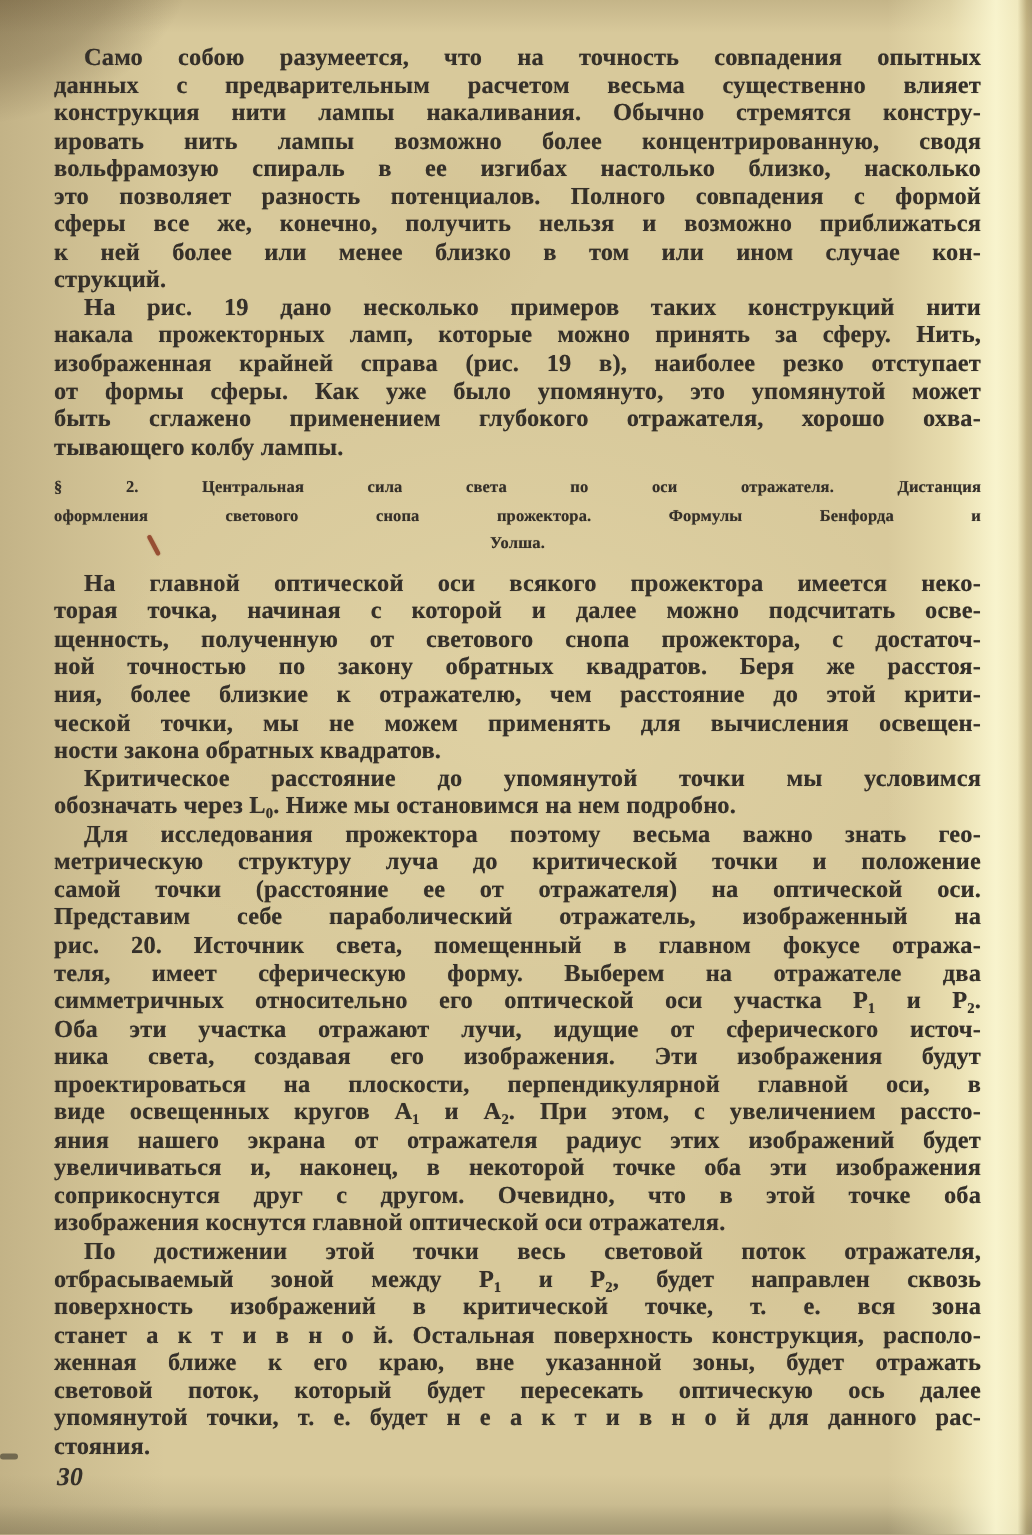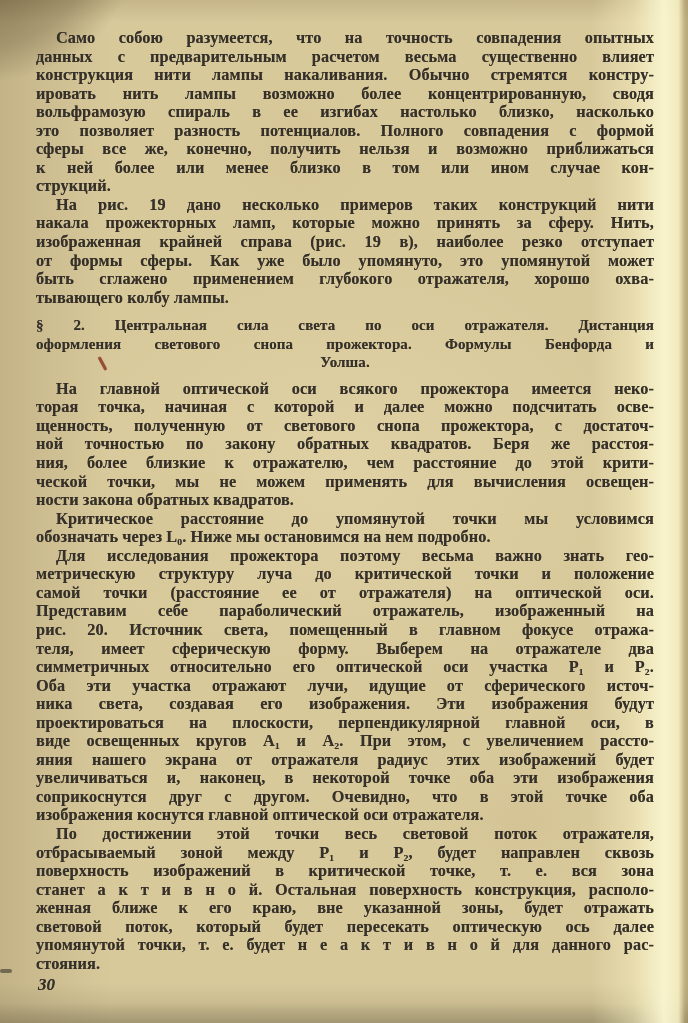--- a/index.html
+++ b/index.html
@@ -31,21 +31,21 @@
     font-family:"Liberation Serif","DejaVu Serif",serif;
     font-size:16.3px;line-height:18.55px;font-weight:600;
     color:#35302a;
     text-shadow:0 0 0.5px rgba(46,38,22,0.55);
     letter-spacing:0.1px;
   }
   .para{margin:0;}
   .ln{display:block;text-align:justify;text-align-last:justify;white-space:normal;}
   .ln.first{text-indent:20px;}
   .ln.last{text-align-last:left;}
-  .heading{margin:9px 0 8px 0;font-size:15px;}
+  .heading{margin:9px 0 8px 0;font-size:11px;}
   .heading .ln{font-weight:700;}
   .heading .ln.center{text-align:left;text-align-last:center;}
   .pagenum{
     margin-top:3px;padding-left:2px;
     font-style:italic;font-weight:700;font-size:17px;
     text-align:right;text-align-last:left;
   }
   .red-mark{
     position:absolute;left:101px;top:356px;width:3px;height:15px;
     background:#8c3a22;border-radius:2px;

